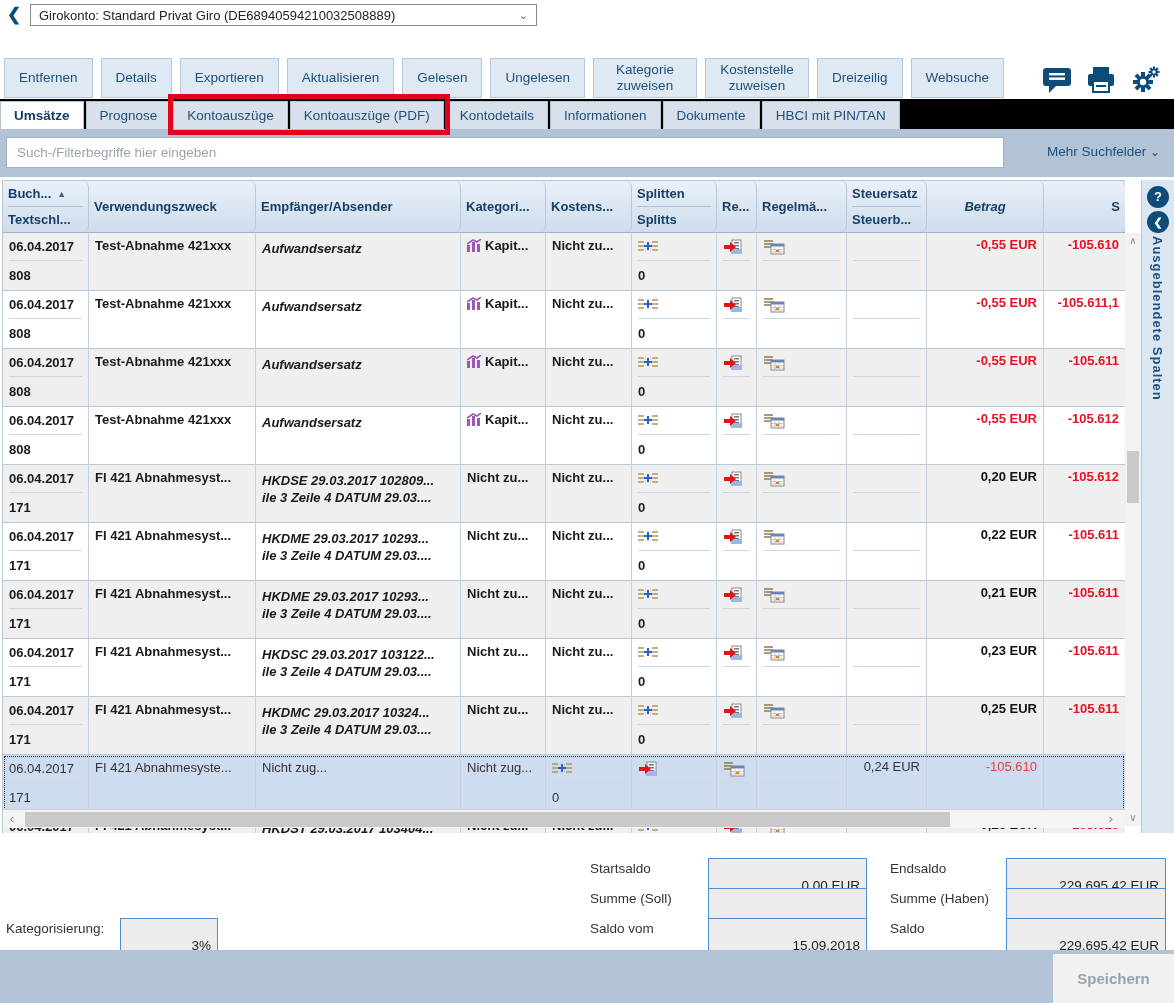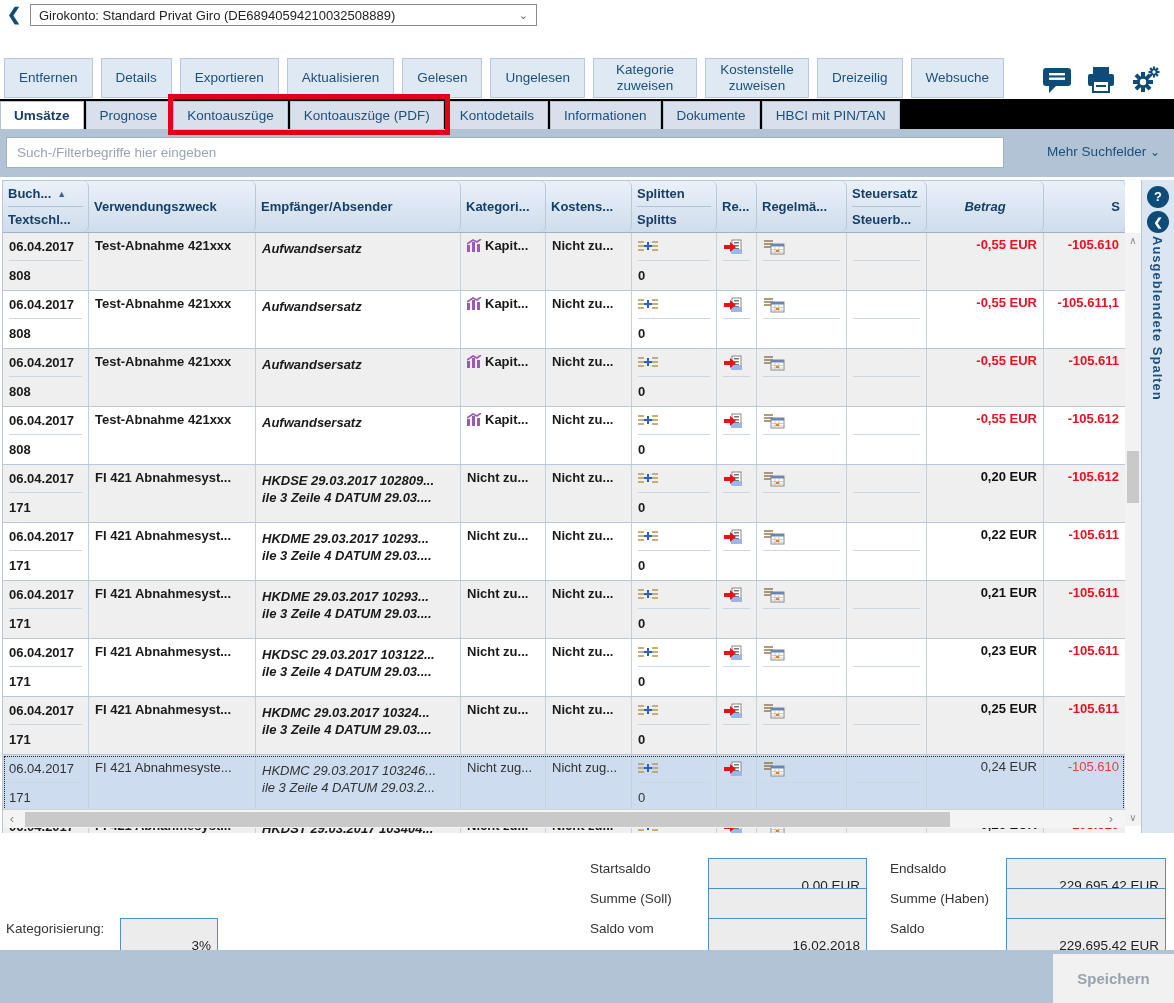--- a/index.html
+++ b/index.html
@@ -984,24 +984,20 @@
       <div class="grid row odd selected">
     <div class="cell sep">
       <div class="l1">
             <span>06.04.2017</span>
           </div>
       <div class="l2">
             <span>171</span>
           </div>
     </div>
     <div class="cell single"><span>FI 421 Abnahmesyste...</span></div>
-    <div class="cell twoline">
-      <div><span>HKDMC  29.03.2017 103246...</span></div>
-      <div><span>ile 3 Zeile 4 DATUM 29.03.2...</span></div>
-    </div>
     <div class="cell single">
       <span>Nicht zug...</span>
     </div>
     <div class="cell single"><span>Nicht zug...</span></div>
     <div class="cell sep">
       <div class="l1">
         <svg width="20" height="14" viewBox="0 0 20 14">
           <g stroke="#b89b5e" stroke-width="1.6">
             <line x1="0" y1="2" x2="6" y2="2"></line>
                 <line x1="0" y1="6" x2="6" y2="6"></line>
@@ -1172,20 +1168,20 @@
   <div class="sum-field" style="left:1006px; top:25px; width:160px;">229.695,42 EUR</div>
 
   <span class="sum-label" style="left:590px; top:58px;">Summe (Soll)</span>
   <div class="sum-field" style="left:708px; top:55px; width:159px;"></div>
   <span class="sum-label" style="left:890px; top:58px;">Summe (Haben)</span>
   <div class="sum-field" style="left:1006px; top:55px; width:160px;"></div>
 
   <span class="sum-label" style="left:6px; top:88px;">Kategorisierung:</span>
   <div class="sum-field" style="left:120px; top:85px; width:98px;">3%</div>
   <span class="sum-label" style="left:590px; top:88px;">Saldo vom</span>
-  <div class="sum-field" style="left:708px; top:85px; width:159px;">16.02.2018</div>
+  <div class="sum-field" style="left:708px; top:85px; width:159px;">15.09.2018</div>
   <span class="sum-label" style="left:890px; top:88px;">Saldo</span>
   <div class="sum-field" style="left:1006px; top:85px; width:160px;">229.695,42 EUR</div>
 </div>
 
 <div class="footer">
   <button class="save-btn" disabled="">Speichern</button>
 </div>
 
 </body></html>

